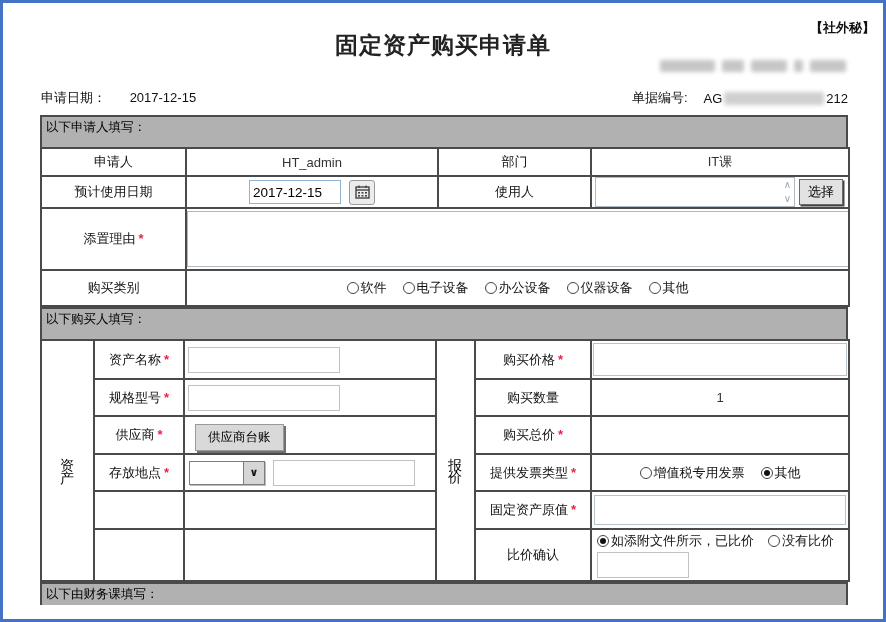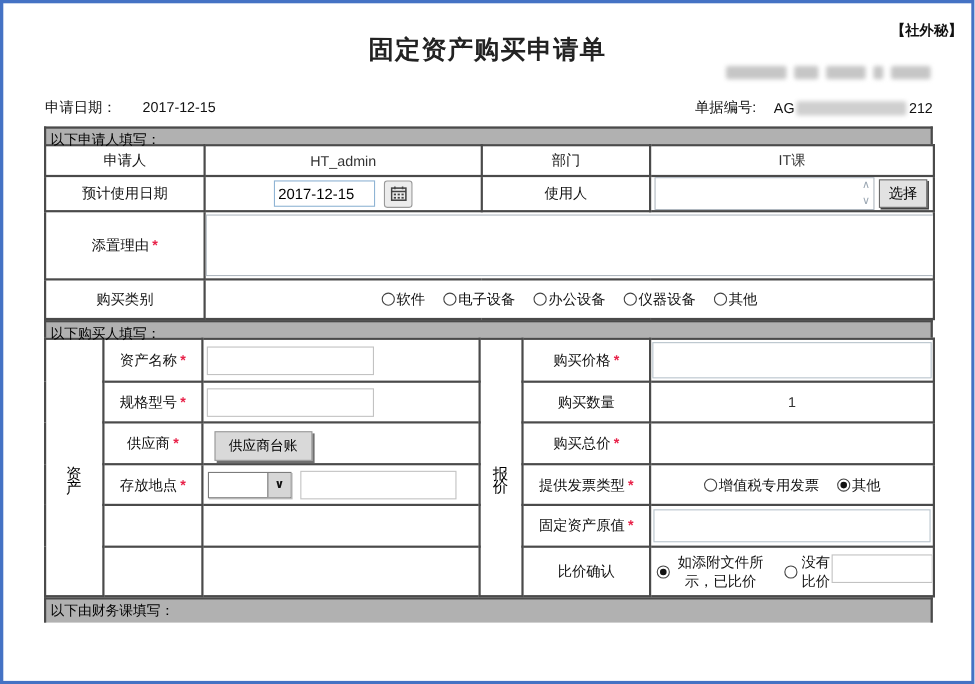--- a/index.html
+++ b/index.html
@@ -38,21 +38,21 @@
     display:flex;justify-content:space-between;align-items:center;
     font-size:13px;color:#111;
   }
   .meta-left span.value{margin-left:20px;}
   .meta-right{display:flex;align-items:center;}
   .meta-right .doc-label{margin-right:16px;}
   .doc-blur{width:100px;height:13px;background:#cfcfcf;border-radius:2px;
     filter:blur(2px);display:inline-block;margin:0 2px;}
   .form-area{position:absolute;top:112px;left:37px;width:808px;}
   .section-bar{
-    height:16px;background:var(--section-bar-bg);
+    height:32px;background:var(--section-bar-bg);
     border:2px solid var(--table-border);border-bottom:none;
     font-size:12.5px;color:#000;padding:2px 0 0 4px;
   }
   table.grid{border-collapse:collapse;table-layout:fixed;width:808px;}
   table.grid td{
     border:2px solid var(--table-border);
     font-size:13px;color:#111;text-align:center;vertical-align:middle;
     padding:0;overflow:hidden;
   }
   td.lbl{color:#000;}
@@ -116,21 +116,21 @@
     display:flex;align-items:center;justify-content:center;
     font-size:11px;color:#111;font-weight:bold;
   }
   .inp-loc{width:142px;height:30px;border-color:#cfcfcf;}
   input.fill{
     display:block;width:802px;border:1px solid #b8c4cc;font-size:13px;
     font-family:inherit;padding:0 4px;margin:2px auto;outline:none;
   }
   input.fill.price{height:33px;width:254px;}
   input.fill.origin{height:30px;width:252px;}
-  .compare-cell{display:flex;flex-direction:row;align-items:flex-start;padding:2px 0 2px 5px;}
+  .compare-cell{display:flex;flex-direction:column;align-items:flex-start;padding:2px 0 2px 5px;}
   .compare-cell .radio-row{justify-content:flex-start;gap:14px;}
   .inp-small{width:92px;height:25px;margin-top:2px;border-color:#cfcfcf;}
   .cal-svg{display:block;}
 </style>
 </head>
 <body>
 
 <div class="window">
 
   <div class="classification">【社外秘】</div>

